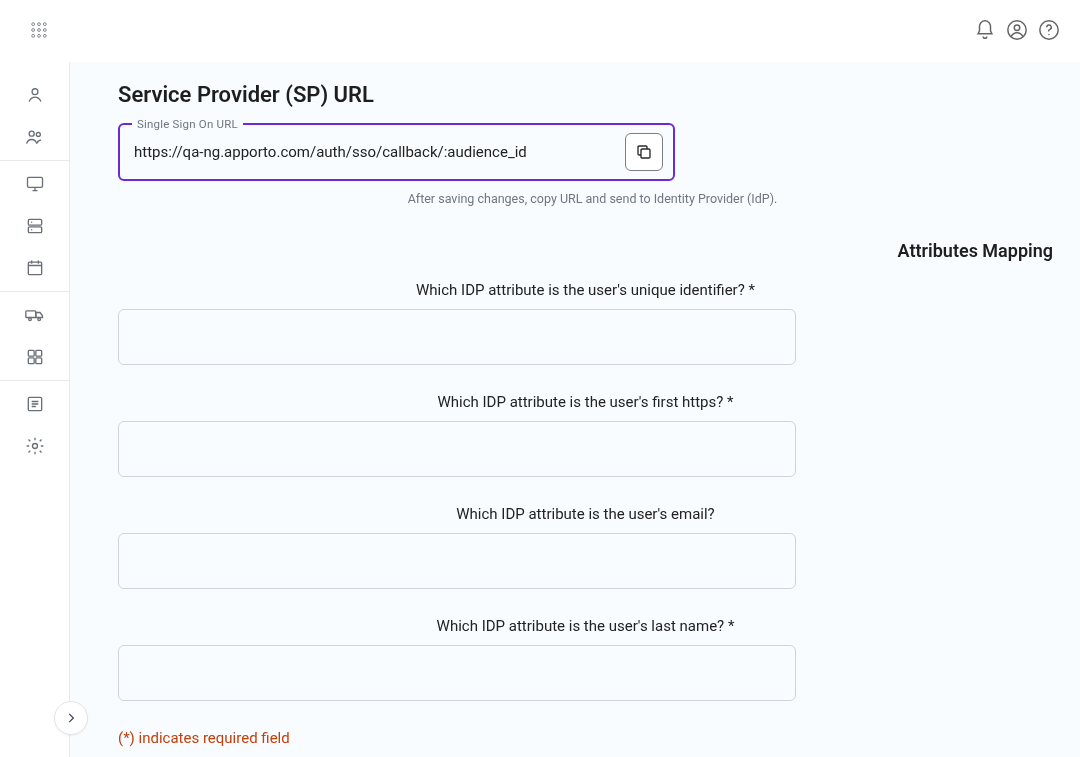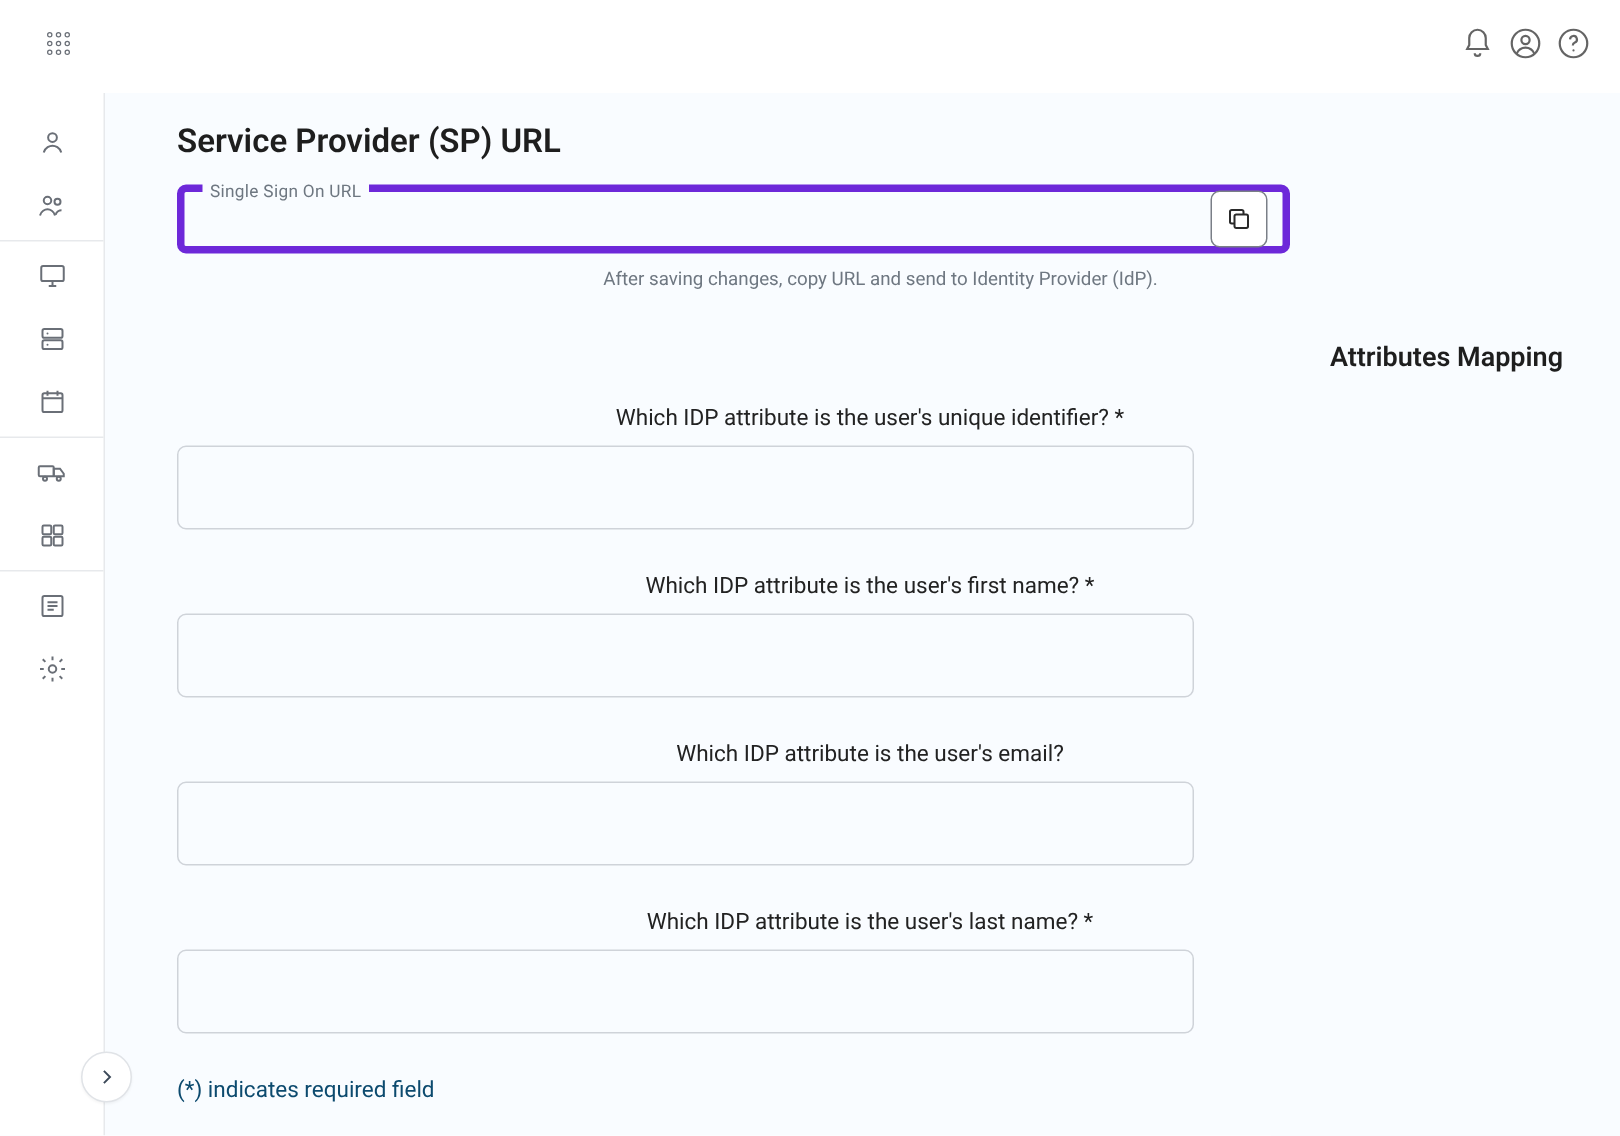--- a/index.html
+++ b/index.html
@@ -62,42 +62,42 @@
   .sidebar svg { display:block; }
 
   
   .content {
     position: absolute;
     top: 62px;
     left: 70px;
     right: 0;
     bottom: 0;
     background: #f9fcff;
-    padding: 20px 38px 20px 48px;
+    padding: 20px 27px 20px 48px;
     overflow-y: auto;
   }
 
   .section-title-lg {
     font-size: 22px;
     font-weight: 600;
     color: #1e1e1e;
     margin-bottom: 16px;
   }
   .section-title-md {
     font-size: 18px;
     font-weight: 600;
     color: #1e1e1e;
     margin: 34px 0 20px 0;
     text-align: right;
   }
 
   .outlined-field {
     position: relative;
-    width: 742px;
-    border: 5px solid #6d28d9;
+    width: 557px;
+    border: 2px solid #6d28d9;
     border-radius: 6px;
     padding: 18px 54px 18px 14px;
     background: transparent;
   }
   .outlined-field .float-label {
     position: absolute;
     top: -8px;
     left: 12px;
     background: #f9fcff;
     padding: 0 5px;
@@ -144,21 +144,21 @@
     background: transparent;
     padding: 0 14px;
     font-size: 15px;
     color: #222;
     outline: none;
   }
   .field-block { margin-bottom: 28px; }
 
   .req-note {
     font-size: 15px;
-    color: #0c4a6e;
+    color: #c2410c;
     margin-top: 16px;
   }
 
   
   .expand-circle {
     position: absolute;
     left: 54px;
     bottom: 22px;
     width: 34px; height: 34px;
     border-radius: 50%;
@@ -282,38 +282,39 @@
     </svg>
   </div>
 </nav>
 
 <main class="content">
 
   <h2 class="section-title-lg">Service Provider (SP) URL</h2>
 
   <div class="outlined-field">
     <span class="float-label">Single Sign On URL</span>
+    <div class="value">https://qa-ng.apporto.com/auth/sso/callback/:audience_id</div>
     <button class="copy-btn" type="button" aria-label="Copy">
       <svg width="18" height="18" viewBox="0 0 24 24" stroke-width="1.8">
         <rect x="8" y="8" width="12" height="12" rx="1.5"></rect>
         <path d="M16 8V5.5A1.5 1.5 0 0 0 14.5 4h-9A1.5 1.5 0 0 0 4 5.5v9A1.5 1.5 0 0 0 5.5 16H8"></path>
       </svg>
     </button>
   </div>
   <div class="helper">After saving changes, copy URL and send to Identity Provider (IdP).</div>
 
   <h3 class="section-title-md">Attributes Mapping</h3>
 
   <div class="field-block">
     <div class="qlabel">Which IDP attribute is the user's unique identifier? *</div>
     <input class="text-input" type="text" value="" style="">
   </div>
 
   <div class="field-block">
-    <div class="qlabel">Which IDP attribute is the user's first name? *</div>
+    <div class="qlabel">Which IDP attribute is the user's first https? *</div>
     <input class="text-input" type="text" value="" style="">
   </div>
 
   <div class="field-block">
     <div class="qlabel">Which IDP attribute is the user's email?</div>
     <input class="text-input" type="text" value="" style="">
   </div>
 
   <div class="field-block">
     <div class="qlabel">Which IDP attribute is the user's last name? *</div>

